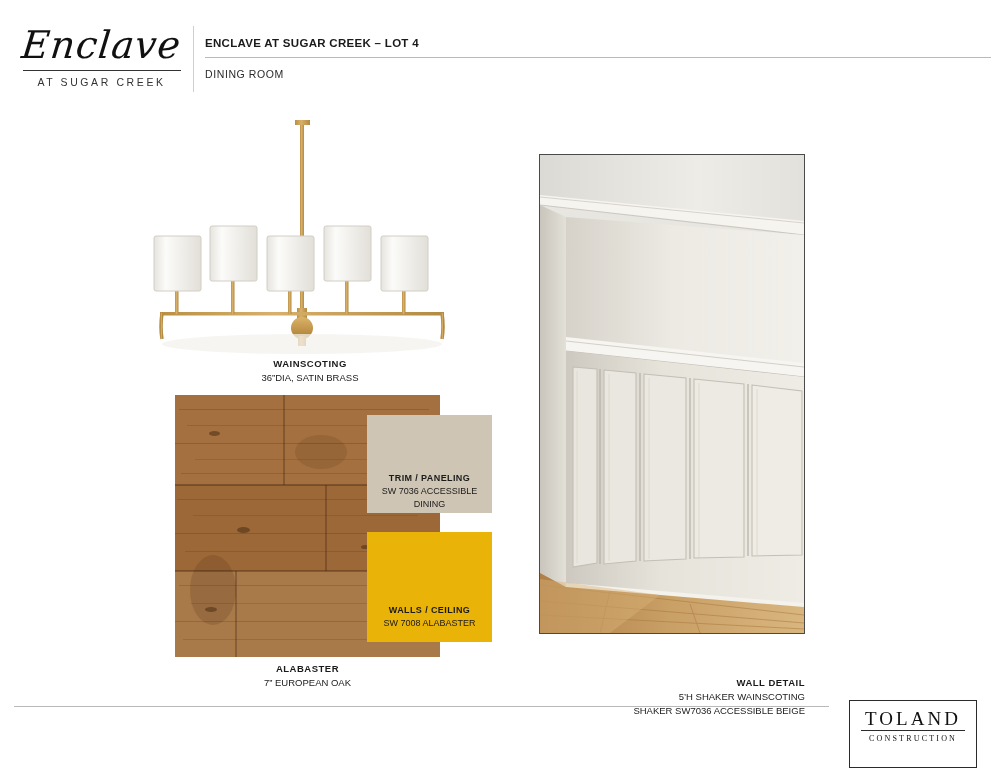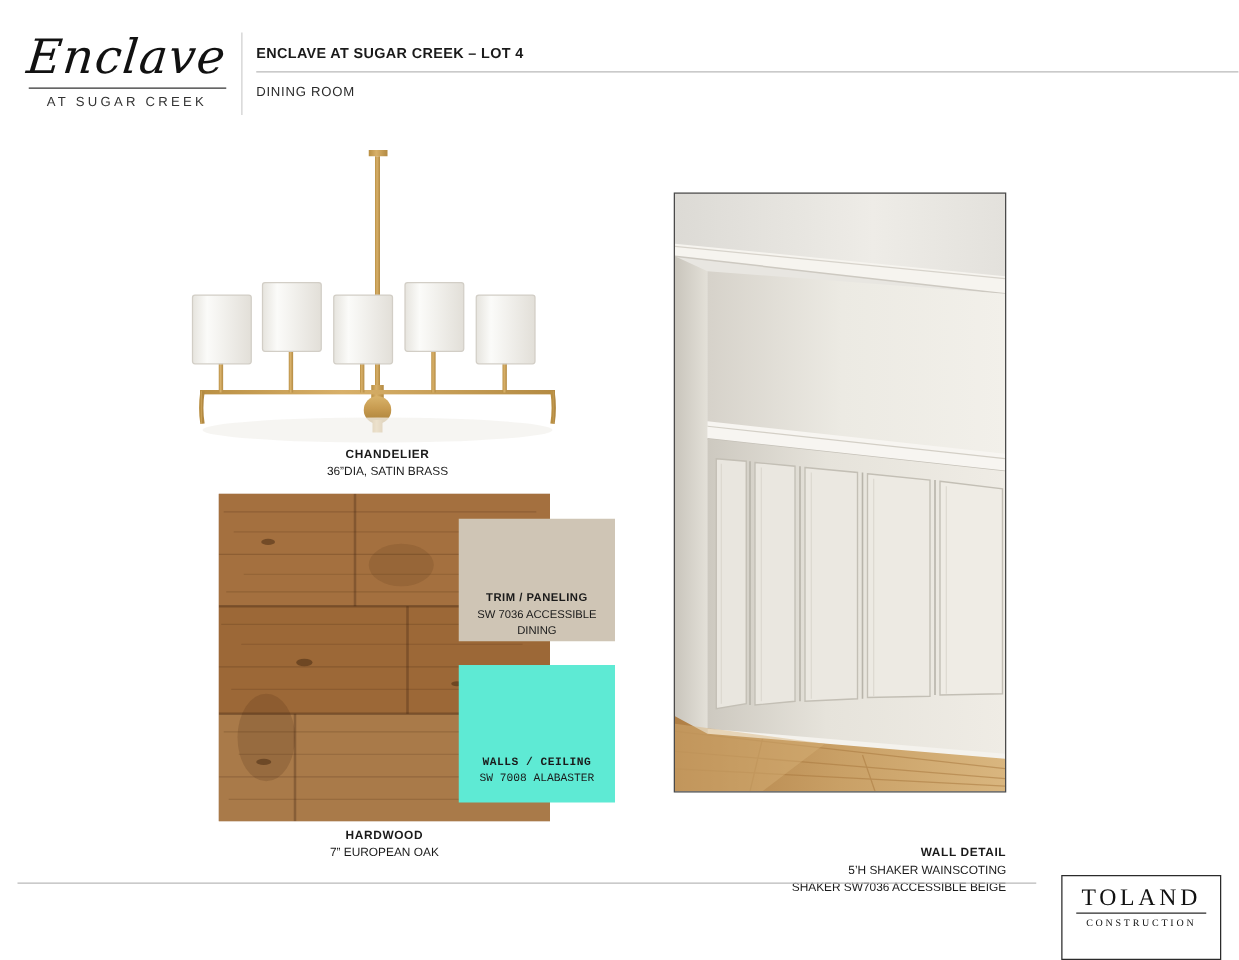--- a/index.html
+++ b/index.html
@@ -140,22 +140,21 @@
   #chip-trim {
     position: absolute;
     left: 367px; top: 415px;
     width: 125px; height: 98px;
     background: #cfc5b5;
   }
   #chip-walls {
     position: absolute;
     left: 367px; top: 532px;
     width: 125px; height: 110px;
-    background: #5eead4;
-    font-family: Liberation Mono, monospace;
+    background: #eab308;
   }
   .chip-text {
     position: absolute;
     left: 0; width: 125px;
     text-align: center;
   }
   .chip-title {
     font-size: 9px;
     font-weight: bold;
     letter-spacing: 0.4px;
@@ -282,21 +281,21 @@
       <rect x="65" y="106" width="47" height="55" rx="2" fill="url(#shade)" stroke="#d2cec6" stroke-width="1"></rect>
       <rect x="122" y="116" width="47" height="55" rx="2" fill="url(#shade)" stroke="#d2cec6" stroke-width="1"></rect>
       <rect x="179" y="106" width="47" height="55" rx="2" fill="url(#shade)" stroke="#d2cec6" stroke-width="1"></rect>
       <rect x="236" y="116" width="47" height="55" rx="2" fill="url(#shade)" stroke="#d2cec6" stroke-width="1"></rect>
 
       <ellipse cx="157" cy="224" rx="140" ry="10" fill="#f3f1ee" opacity="0.75"></ellipse>
     </svg>
   </div>
 
   <div id="chandelier-caption">
-    <div class="cap-title">CHANDELIER</div>
+    <div class="cap-title">WAINSCOTING</div>
     <div class="cap-line">36”DIA, SATIN BRASS</div>
   </div>
 
   <div id="hardwood">
     <div class="plank" style="top:0;   height:90px;  background:#a4703f;"></div>
     <div class="plank" style="top:90px; height:86px;  background:#9c6837;"></div>
     <div class="plank" style="top:176px;height:86px;  background:#a97a49;"></div>
 
     <div class="grain-l" style="left:0;  top:89px;  width:265px; height:1.5px; background:rgba(55,30,12,.35);"></div>
     <div class="grain-l" style="left:0;  top:175px; width:265px; height:1.5px; background:rgba(55,30,12,.35);"></div>
@@ -324,21 +323,21 @@
     <div class="knot" style="left:200px; top:22px;  width:8px;  height:4px;"></div>
     <div class="knot" style="left:62px;  top:132px; width:13px; height:6px;"></div>
     <div class="knot" style="left:186px; top:150px; width:9px;  height:4px;"></div>
     <div class="knot" style="left:30px;  top:212px; width:12px; height:5px;"></div>
     <div class="knot" style="left:232px; top:196px; width:9px;  height:4px;"></div>
     <div class="grain" style="left:15px;  top:160px; width:46px; height:70px; background:rgba(60,32,12,.16);"></div>
     <div class="grain" style="left:120px; top:40px;  width:52px; height:34px; background:rgba(60,32,12,.12);"></div>
   </div>
 
   <div id="hardwood-caption">
-    <div class="cap-title">HARDWOOD</div>
+    <div class="cap-title">ALABASTER</div>
     <div class="cap-line">7” EUROPEAN OAK</div>
   </div>
 
   <div id="chip-trim">
     <div class="chip-text" style="top:57px;">
       <div class="chip-title">TRIM / PANELING</div>
       <div class="chip-line">SW 7036 ACCESSIBLE</div>
       <div class="chip-line">DINING</div>
     </div>
   </div>

